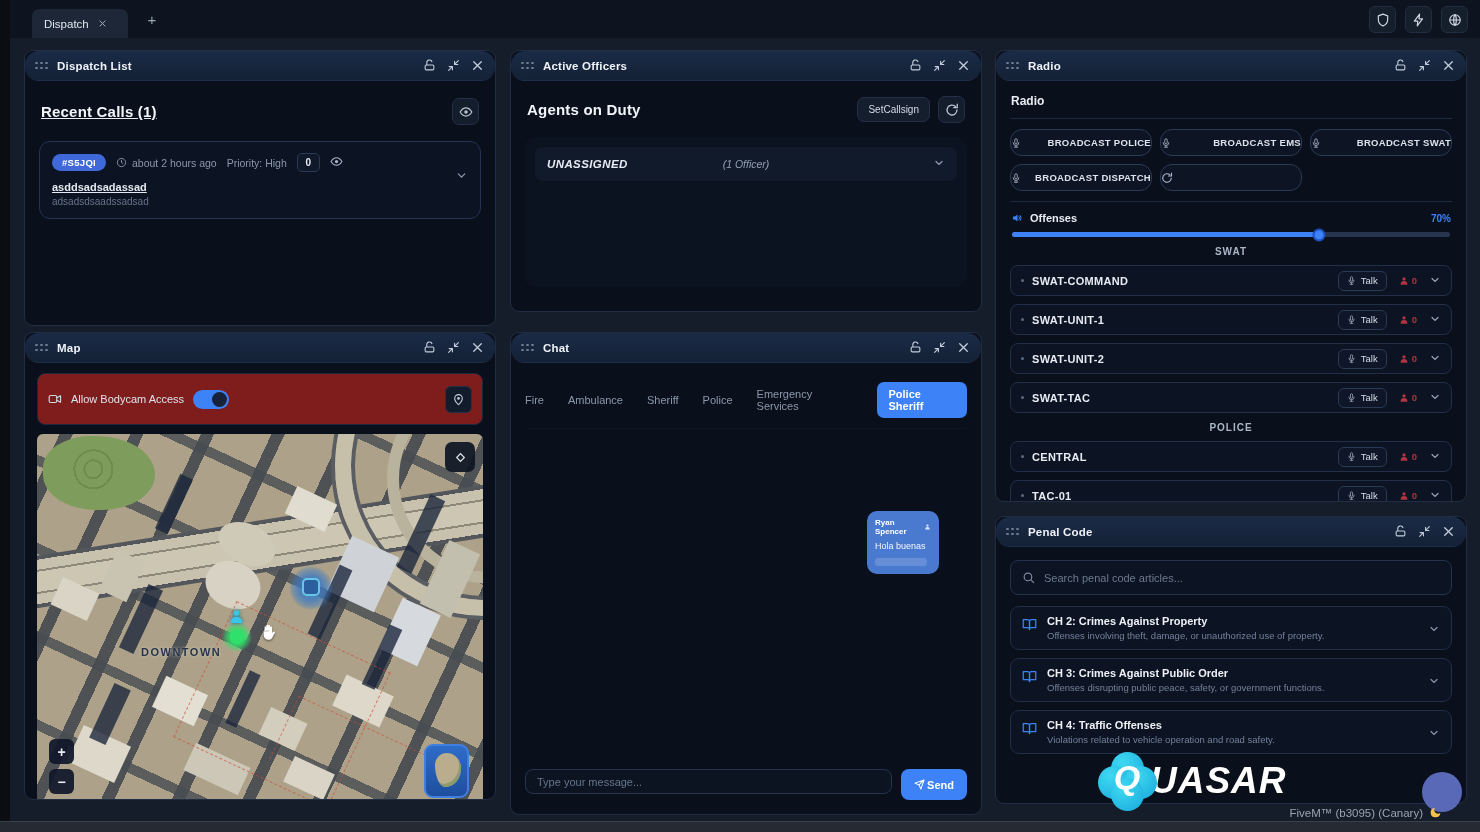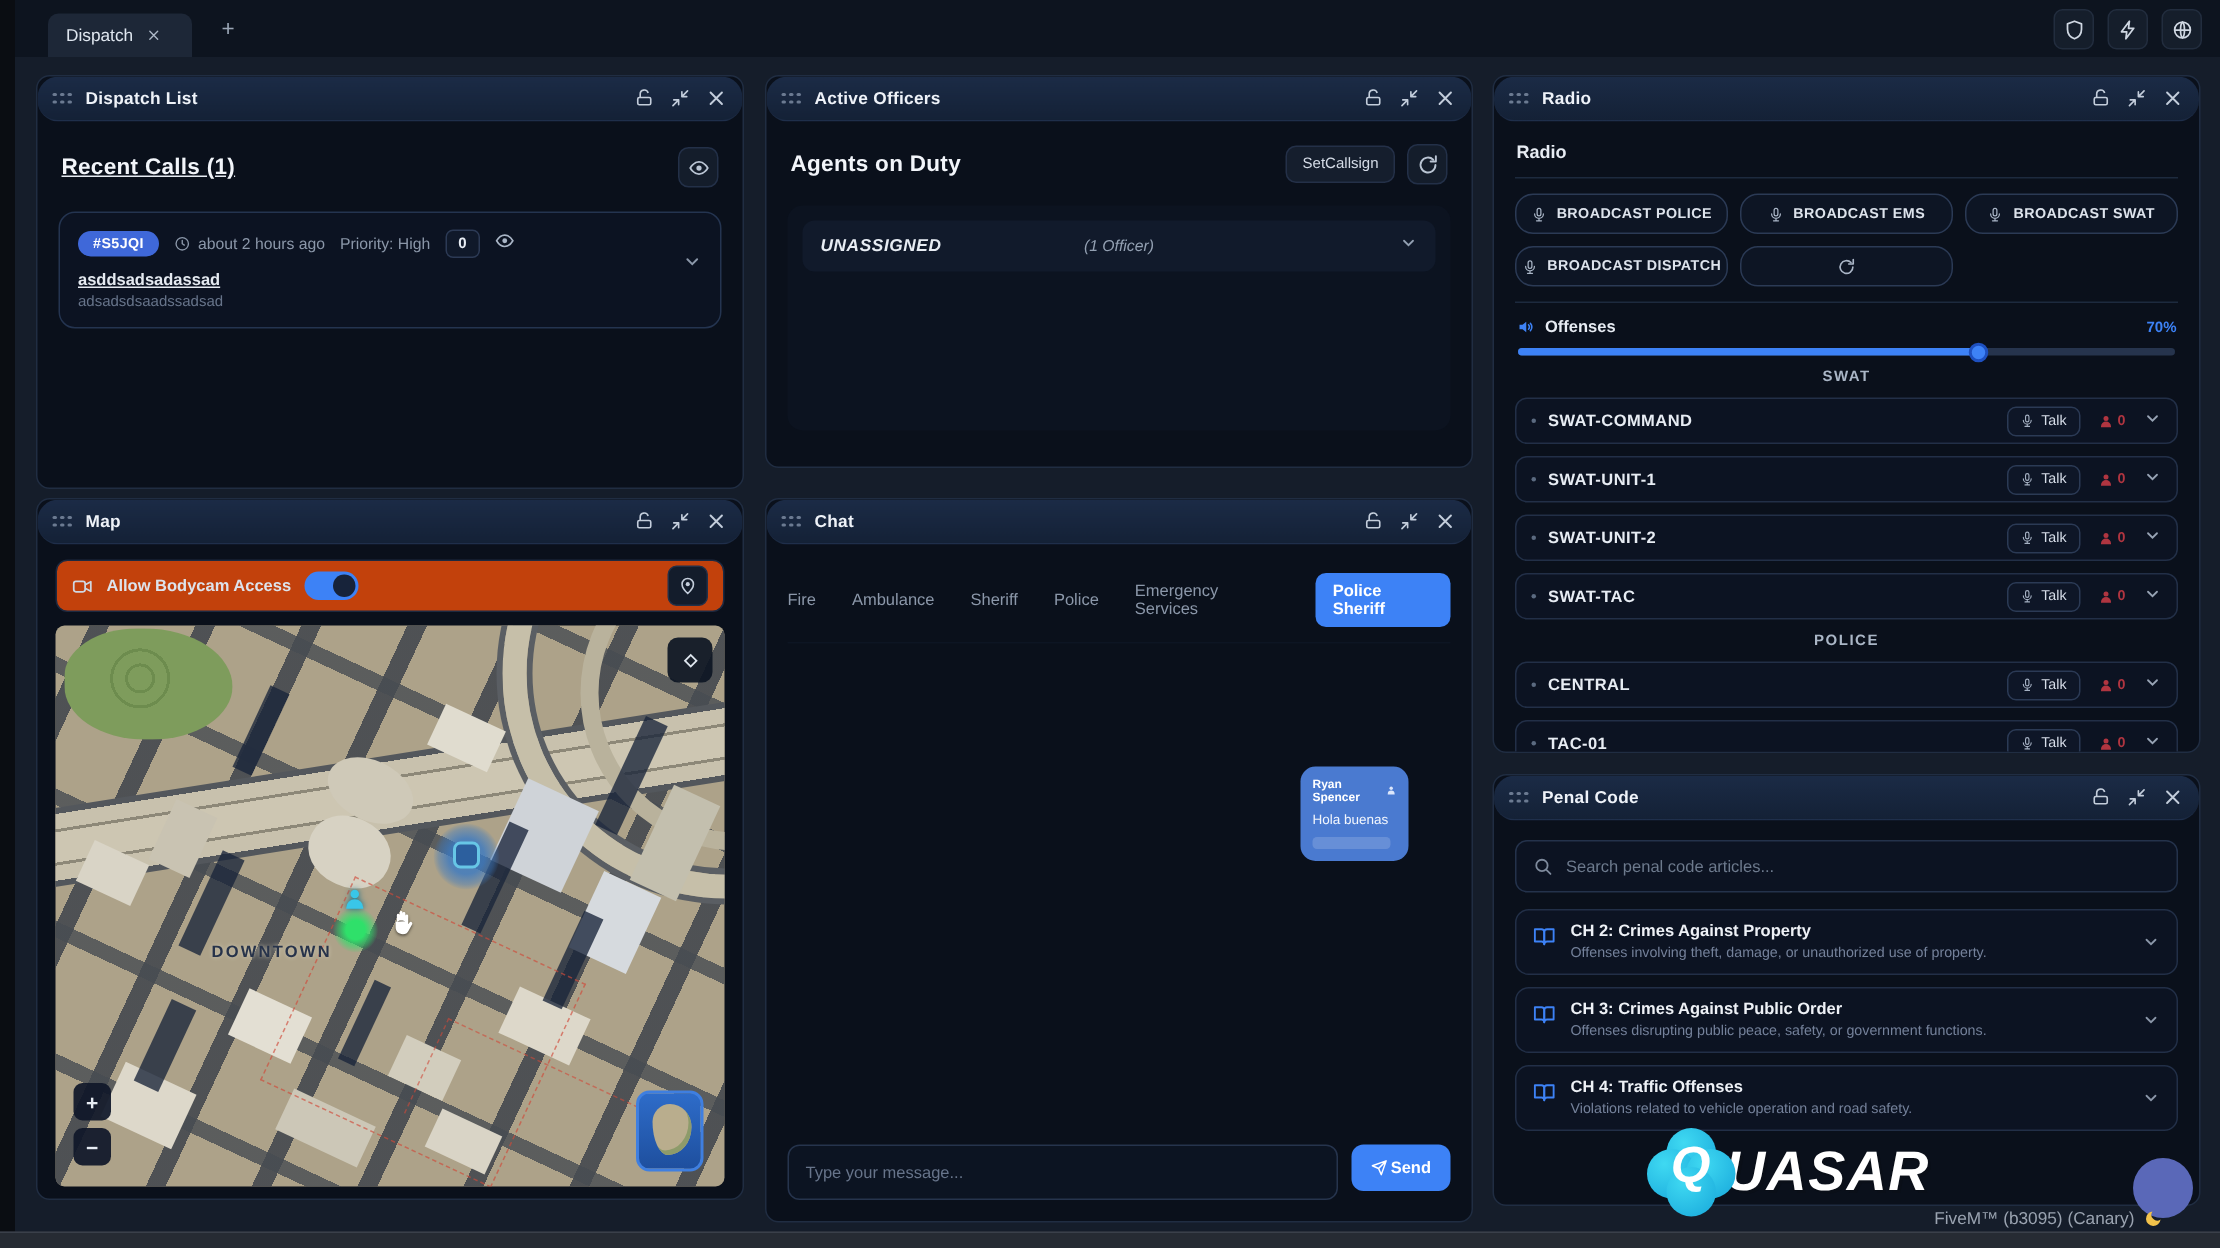--- a/index.html
+++ b/index.html
@@ -73,21 +73,21 @@
   .grp-name { font-size:11.5px; font-weight:bold; letter-spacing:.4px; }
   .grp-count { position:absolute; left:0; right:0; text-align:center; font-size:10.5px; color:#93a0b2; pointer-events:none;}
   .grp-row { position:relative; }
   .grp-chev { margin-left:auto; color:#93a0b2; } .grp-chev svg { width:12px; height:12px; }
 
   
   .sec-label { font-size:12px; font-weight:bold; margin:0 0 9px 1px; }
   .divider { height:1px; background:#1d2a3e; margin:10px 0; }
   .bc-grid { display:grid; grid-template-columns:repeat(3,1fr); gap:8px; }
   .bc-btn { height:27px; border:1px solid #2b3a55; background:#0d1524; border-radius:12px;
-            display:flex; align-items:center; justify-content:center; gap:7px;
+            display:flex; align-items:center; justify-content:space-between; gap:7px;
             font-size:9.5px; letter-spacing:.3px; color:#dde3ec; font-weight:bold; }
   .bc-btn svg { width:10px; height:10px; color:#aab6c7; }
   .vol-row { display:flex; align-items:center; gap:7px; margin:2px 1px 8px; }
   .vol-row svg { width:12px; height:12px; color:#3d82f6; }
   .vol-label { font-size:11px; font-weight:bold; }
   .vol-val { margin-left:auto; font-size:10px; color:#3d82f6; font-weight:bold; }
   .slider { position:relative; height:5px; border-radius:3px; background:#26344d; margin:0 2px 4px; }
   .slider .fill { position:absolute; left:0; top:0; bottom:0; border-radius:3px; background:#3d82f6; }
   .slider .thumb { position:absolute; top:50%; transform:translate(-50%,-50%); width:13px; height:13px;
                    border-radius:50%; background:#3d82f6; border:2px solid #1e50c0; }
@@ -123,30 +123,30 @@
   .chat-tab { font-size:11px; color:#8b97a9; }
   .chat-tab.active { background:#3d82f6; color:#fff; font-weight:bold; padding:6px 11px; border-radius:7px; }
   .chat-msgs { position:relative; height:318px; border-top:1px solid #16203255; }
   .bubble { position:absolute; right:28px; top:82px; width:72px; background:#4a7ad0; border-radius:10px;
             padding:7px 8px 8px; }
   .bubble .author { font-size:8px; font-weight:bold; color:#fff; display:flex; align-items:center; gap:3px; }
   .bubble .author svg { width:8px; height:8px; color:#dbe6fb; }
   .bubble .text { font-size:9px; color:#f2f6fd; margin-top:5px; }
   .bubble .timefade { margin-top:7px; height:8px; width:52px; border-radius:3px; background:rgba(255,255,255,.16); }
   .chat-inrow { position:absolute; left:14px; right:14px; bottom:14px; display:flex; gap:9px; }
-  .chat-input { flex:1; height:37px; border:1px solid #26344d; background:#0c1422; border-radius:8px;
+  .chat-input { flex:1; height:25px; border:1px solid #26344d; background:#0c1422; border-radius:8px;
                 color:#cfd6e0; font-size:11px; padding:0 11px; outline:0; font-family:"Liberation Sans",sans-serif;}
   .chat-input::placeholder { color:#67748a; }
   .send-btn { height:31px; background:#3d82f6; border:none; border-radius:8px; color:#fff; font-size:11px;
               font-weight:bold; display:flex; align-items:center; gap:2px; padding:0 13px; }
   .send-btn svg { width:11px; height:11px; }
 
   
-  .bodycam-bar { height:35px; background:#c2410c; border:1px solid #1c2940; border-radius:8px;
-                 display:flex; align-items:center; gap:9px; padding:0 10px; margin-bottom:9px;font-weight:bold; }
+  .bodycam-bar { height:52px; background:#7f1d1d; border:1px solid #1c2940; border-radius:8px;
+                 display:flex; align-items:center; gap:9px; padding:0 10px; margin-bottom:9px; }
   .bodycam-bar svg.cam { width:14px; height:14px; color:#cfd7e2; }
   .bodycam-label { font-size:11px; color:#dde3ec; }
   .toggle { width:36px; height:19px; border-radius:10px; background:#3d82f6; position:relative; }
   .toggle .knob { position:absolute; right:2px; top:2px; width:15px; height:15px; border-radius:50%; background:#17233a; }
   .pin-btn { margin-left:auto; width:27px; height:27px; background:#131c2b; border:1px solid #223048;
              border-radius:6px; display:flex; align-items:center; justify-content:center; color:#c3cddb; }
   .pin-btn svg { width:13px; height:13px; }
 
   .mapview { position:relative; height:374px; border-radius:6px; overflow:hidden; background:#ada289; }
   .streets-a { position:absolute; inset:-120px;

